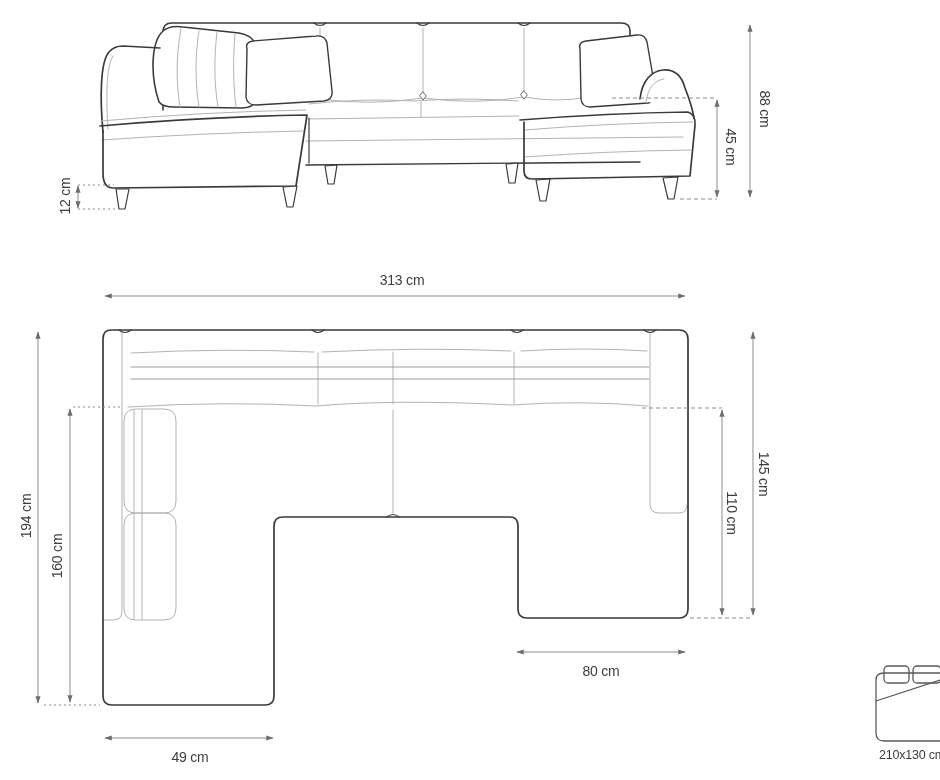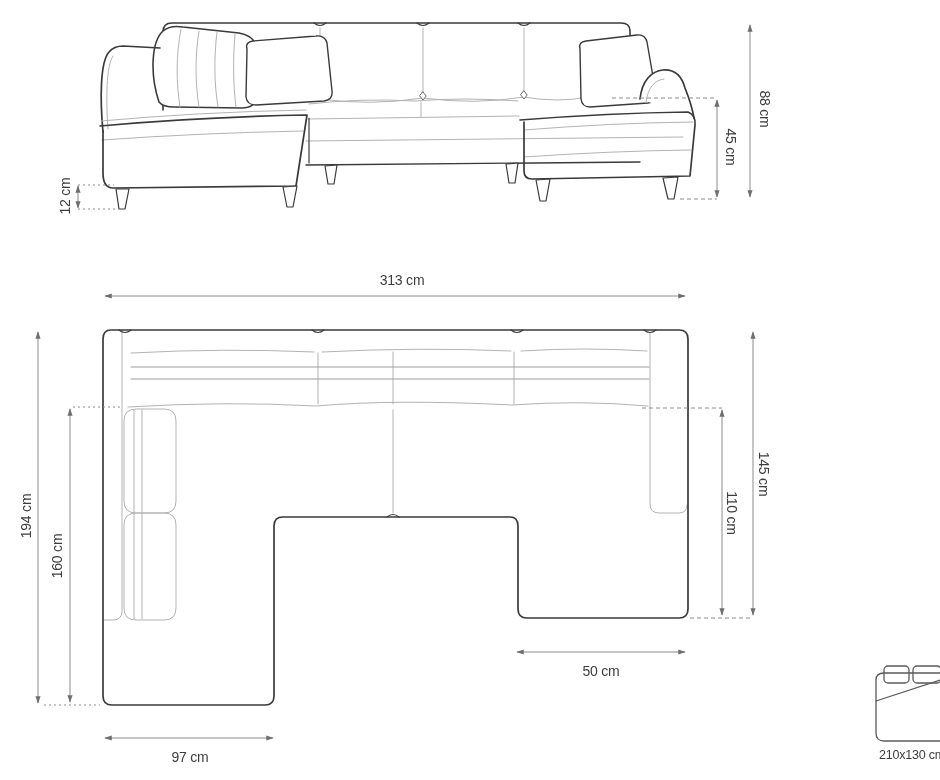--- a/index.html
+++ b/index.html
@@ -205,18 +205,18 @@
 
 <div class="lbl rot-ccw" style="left:65px;top:196px;">12 cm</div>
 <div class="lbl rot-cw" style="left:731px;top:147px;">45 cm</div>
 <div class="lbl rot-cw" style="left:765px;top:109px;">88 cm</div>
 
 <div class="lbl" style="left:390px;top:280px;margin-left:12px;">313 cm</div>
 <div class="lbl rot-ccw" style="left:26px;top:516px;">194 cm</div>
 <div class="lbl rot-ccw" style="left:57px;top:556px;">160 cm</div>
 <div class="lbl rot-cw" style="left:764px;top:474px;">145 cm</div>
 <div class="lbl rot-cw" style="left:732px;top:513px;">110 cm</div>
-<div class="lbl" style="left:601px;top:671px;">50 cm</div>
-<div class="lbl" style="left:190px;top:757px;">97 cm</div>
+<div class="lbl" style="left:601px;top:671px;">80 cm</div>
+<div class="lbl" style="left:190px;top:757px;">49 cm</div>
 
 <div class="lbl small" style="left:912px;top:755px;">210x130 cm</div>
 
 </div>
 
 </body></html>

